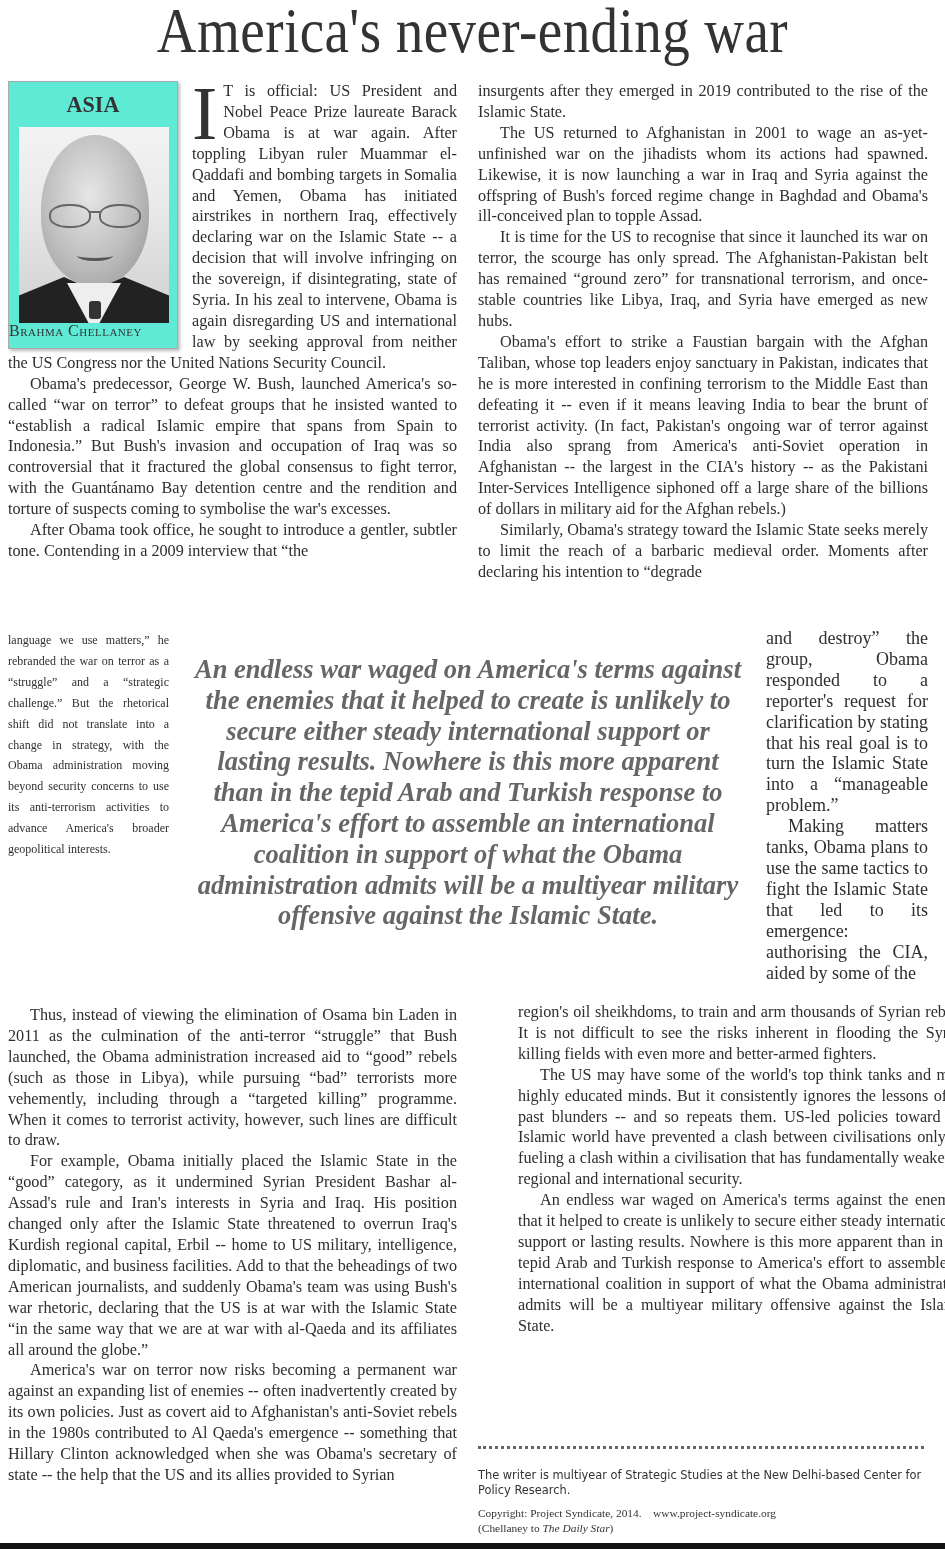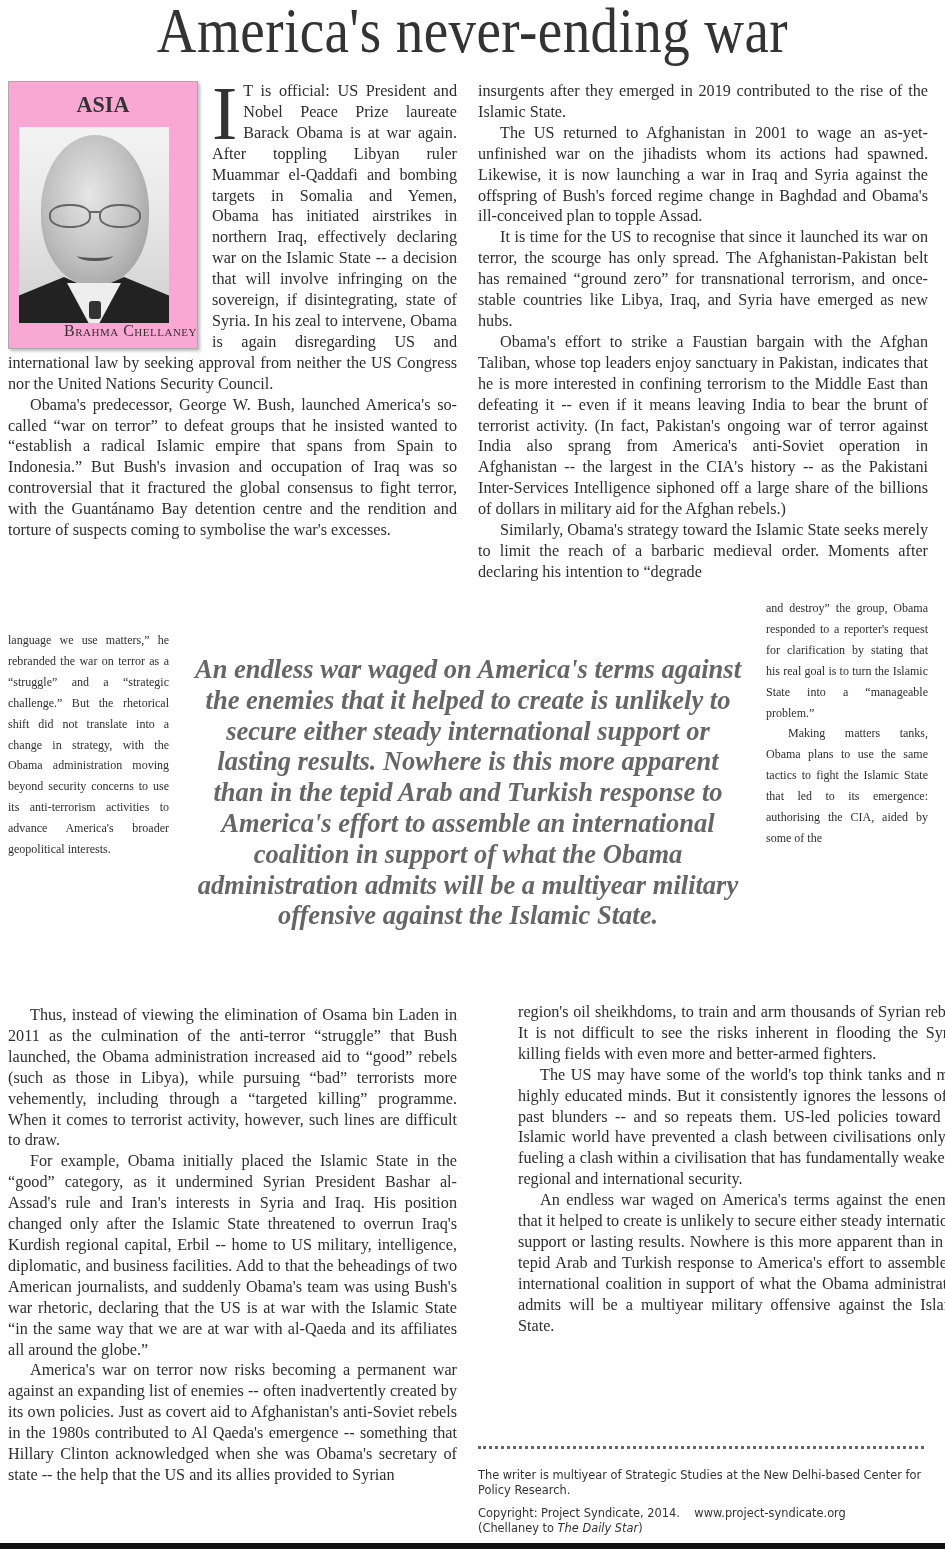--- a/index.html
+++ b/index.html
@@ -19,22 +19,22 @@
       text-align: justify; color: #2e2e2e;
     }
     .col p { margin: 0; text-indent: 22px; }
     .col p.noindent { text-indent: 0; }
     .col-left { left: 8px; top: 81px; width: 449px; }
     .col-right { left: 478px; top: 81px; width: 450px; }
     .left-lower { left: 8px; top: 1005px; width: 449px; }
     .right-lower { left: 478px; top: 1002px; width: 450px; margin-left: 40px; }
 
     .float-box {
-      float: left; width: 190px; height: 268px; margin: 0 14px 2px 0;
-      border: 1px solid #aaa; box-shadow: 2px 2px 3px #bbb; background: #f9a8d4;
+      float: left; width: 170px; height: 268px; margin: 0 14px 2px 0;
+      border: 1px solid #aaa; box-shadow: 2px 2px 3px #bbb; background: #5eead4;
       position: relative; box-sizing: border-box;
     }
     .box-section {
       text-align: center; font-weight: bold; font-size: 24px; line-height: 28px;
       margin-top: 8px; color: #333; transform: scaleX(0.92);
     }
     .photo {
       position: absolute; left: 10px; top: 45px; width: 150px; height: 196px;
       background: linear-gradient(180deg, #f3f3f3 0%, #e9e9e9 40%, #cfcfcf 100%);
       overflow: hidden;
@@ -54,56 +54,56 @@
     .photo .suit {
       position: absolute; left: 0; bottom: 0; width: 150px; height: 46px;
       background: #222; clip-path: polygon(0 40%, 30% 0, 50% 30%, 70% 0, 100% 40%, 100% 100%, 0 100%);
     }
     .photo .shirt {
       position: absolute; left: 48px; bottom: 0; width: 54px; height: 40px; background: #eee;
       clip-path: polygon(0 0, 100% 0, 60% 100%, 40% 100%);
     }
     .photo .tie { position: absolute; left: 70px; bottom: 4px; width: 12px; height: 18px; background: #333; border-radius: 3px; }
     .byline {
-      position: absolute; left: 0; bottom: 6px; width: 100%; text-align: right;
+      position: absolute; left: 0; bottom: 6px; width: 100%; text-align: left;
       font-size: 16px; letter-spacing: 0.5px; font-variant: small-caps; color: #333;
     }
     .dropcap {
       float: left; font-size: 76px; line-height: 58px; margin: 3px 6px 0 0;
       color: #333; font-family: "Liberation Serif", serif;
     }
 
     .narrow-left {
       position: absolute; left: 8px; top: 630px; width: 161px;
       font-size: 12px; line-height: 20.9px; text-align: justify; color: #2e2e2e;
     }
     .narrow-right {
-      position: absolute; left: 766px; top: 598px; width: 162px;
-      font-size: 12px; line-height: 20.9px; text-align: justify; color: #2e2e2e;
+      position: absolute; left: 766px; top: 628px; width: 162px;
+      font-size: 18px; line-height: 20.9px; text-align: justify; color: #2e2e2e;
     }
     .narrow-right p { margin: 0; text-indent: 0; }
     .narrow-right p.ind { text-indent: 22px; }
     .narrow-left p { margin: 0; }
 
     .pullquote {
       position: absolute; left: 192px; top: 654px; width: 552px; text-align: center;
       font-style: italic; font-size: 26.5px; line-height: 30.8px; color: #666;
       font-family: "Liberation Serif", serif; font-weight: bold;
     }
 
     .divider {
       position: absolute; left: 478px; top: 1446px; width: 446px; height: 0;
       border-top: 3px dotted #666;
     }
     .note {
       position: absolute; left: 478px; width: 455px;
       font-family: "DejaVu Sans", sans-serif; font-size: 11.4px; line-height: 14.5px; color: #333;
     }
     .note-bio { top: 1468px; }
-    .note-copy { top: 1506px; }
+    .note-copy { top: 1506px; font-family: Liberation Serif, serif; }
     .note-copy i { font-style: italic; }
     .bottom-rule {
       position: absolute; left: 0; top: 1543px; width: 945px; height: 6px; background: #111;
     }
   </style>
 </head>
 <body>
 
 <div class="headline">America's never-ending war</div>
 
@@ -117,20 +117,21 @@
       <div class="bridge"></div>
       <div class="mouth"></div>
       <div class="suit"></div>
       <div class="shirt"></div>
       <div class="tie"></div>
     </div>
     <div class="byline">Brahma Chellaney</div>
   </div>
   <p class="noindent"><span class="dropcap">I</span><span>T is official: US President and Nobel Peace Prize laureate Barack Obama is at war again. After toppling Libyan ruler Muammar el-Qaddafi and bombing targets in Somalia and Yemen, Obama has initiated airstrikes in northern Iraq, effectively declaring war on the Islamic State -- a decision that will involve infringing on the sovereign, if disintegrating, state of Syria. In his zeal to intervene, Obama is again disregarding US and international law by seeking approval from neither the US Congress nor the United Nations Security Council.</span></p>
   <p>Obama's predecessor, George W. Bush, launched America's so-called “war on terror” to defeat groups that he insisted wanted to “establish a radical Islamic empire that spans from Spain to Indonesia.” But Bush's invasion and occupation of Iraq was so controversial that it fractured the global consensus to fight terror, with the Guantánamo Bay detention centre and the rendition and torture of suspects coming to symbolise the war's excesses.</p>
+  <p>After Obama took office, he sought to introduce a gentler, subtler tone. Contending in a 2009 interview that “the</p>
 </div>
 
 <div class="narrow-left">
   <p>language we use matters,” he rebranded the war on terror as a “struggle” and a “strategic challenge.” But the rhetorical shift did not translate into a change in strategy, with the Obama administration moving beyond security concerns to use its anti-terrorism activities to advance America's broader geopolitical interests.</p>
 </div>
 
 <div class="pullquote">An endless war waged on America's terms against the enemies that it helped to create is unlikely to secure either steady international support or lasting results. Nowhere is this more apparent than in the tepid Arab and Turkish response to America's effort to assemble an international coalition in support of what the Obama administration admits will be a multiyear military offensive against the Islamic State.</div>
 
 <div class="col col-right">
   <p class="noindent">insurgents after they emerged in 2019 contributed to the rise of the Islamic State.</p>

